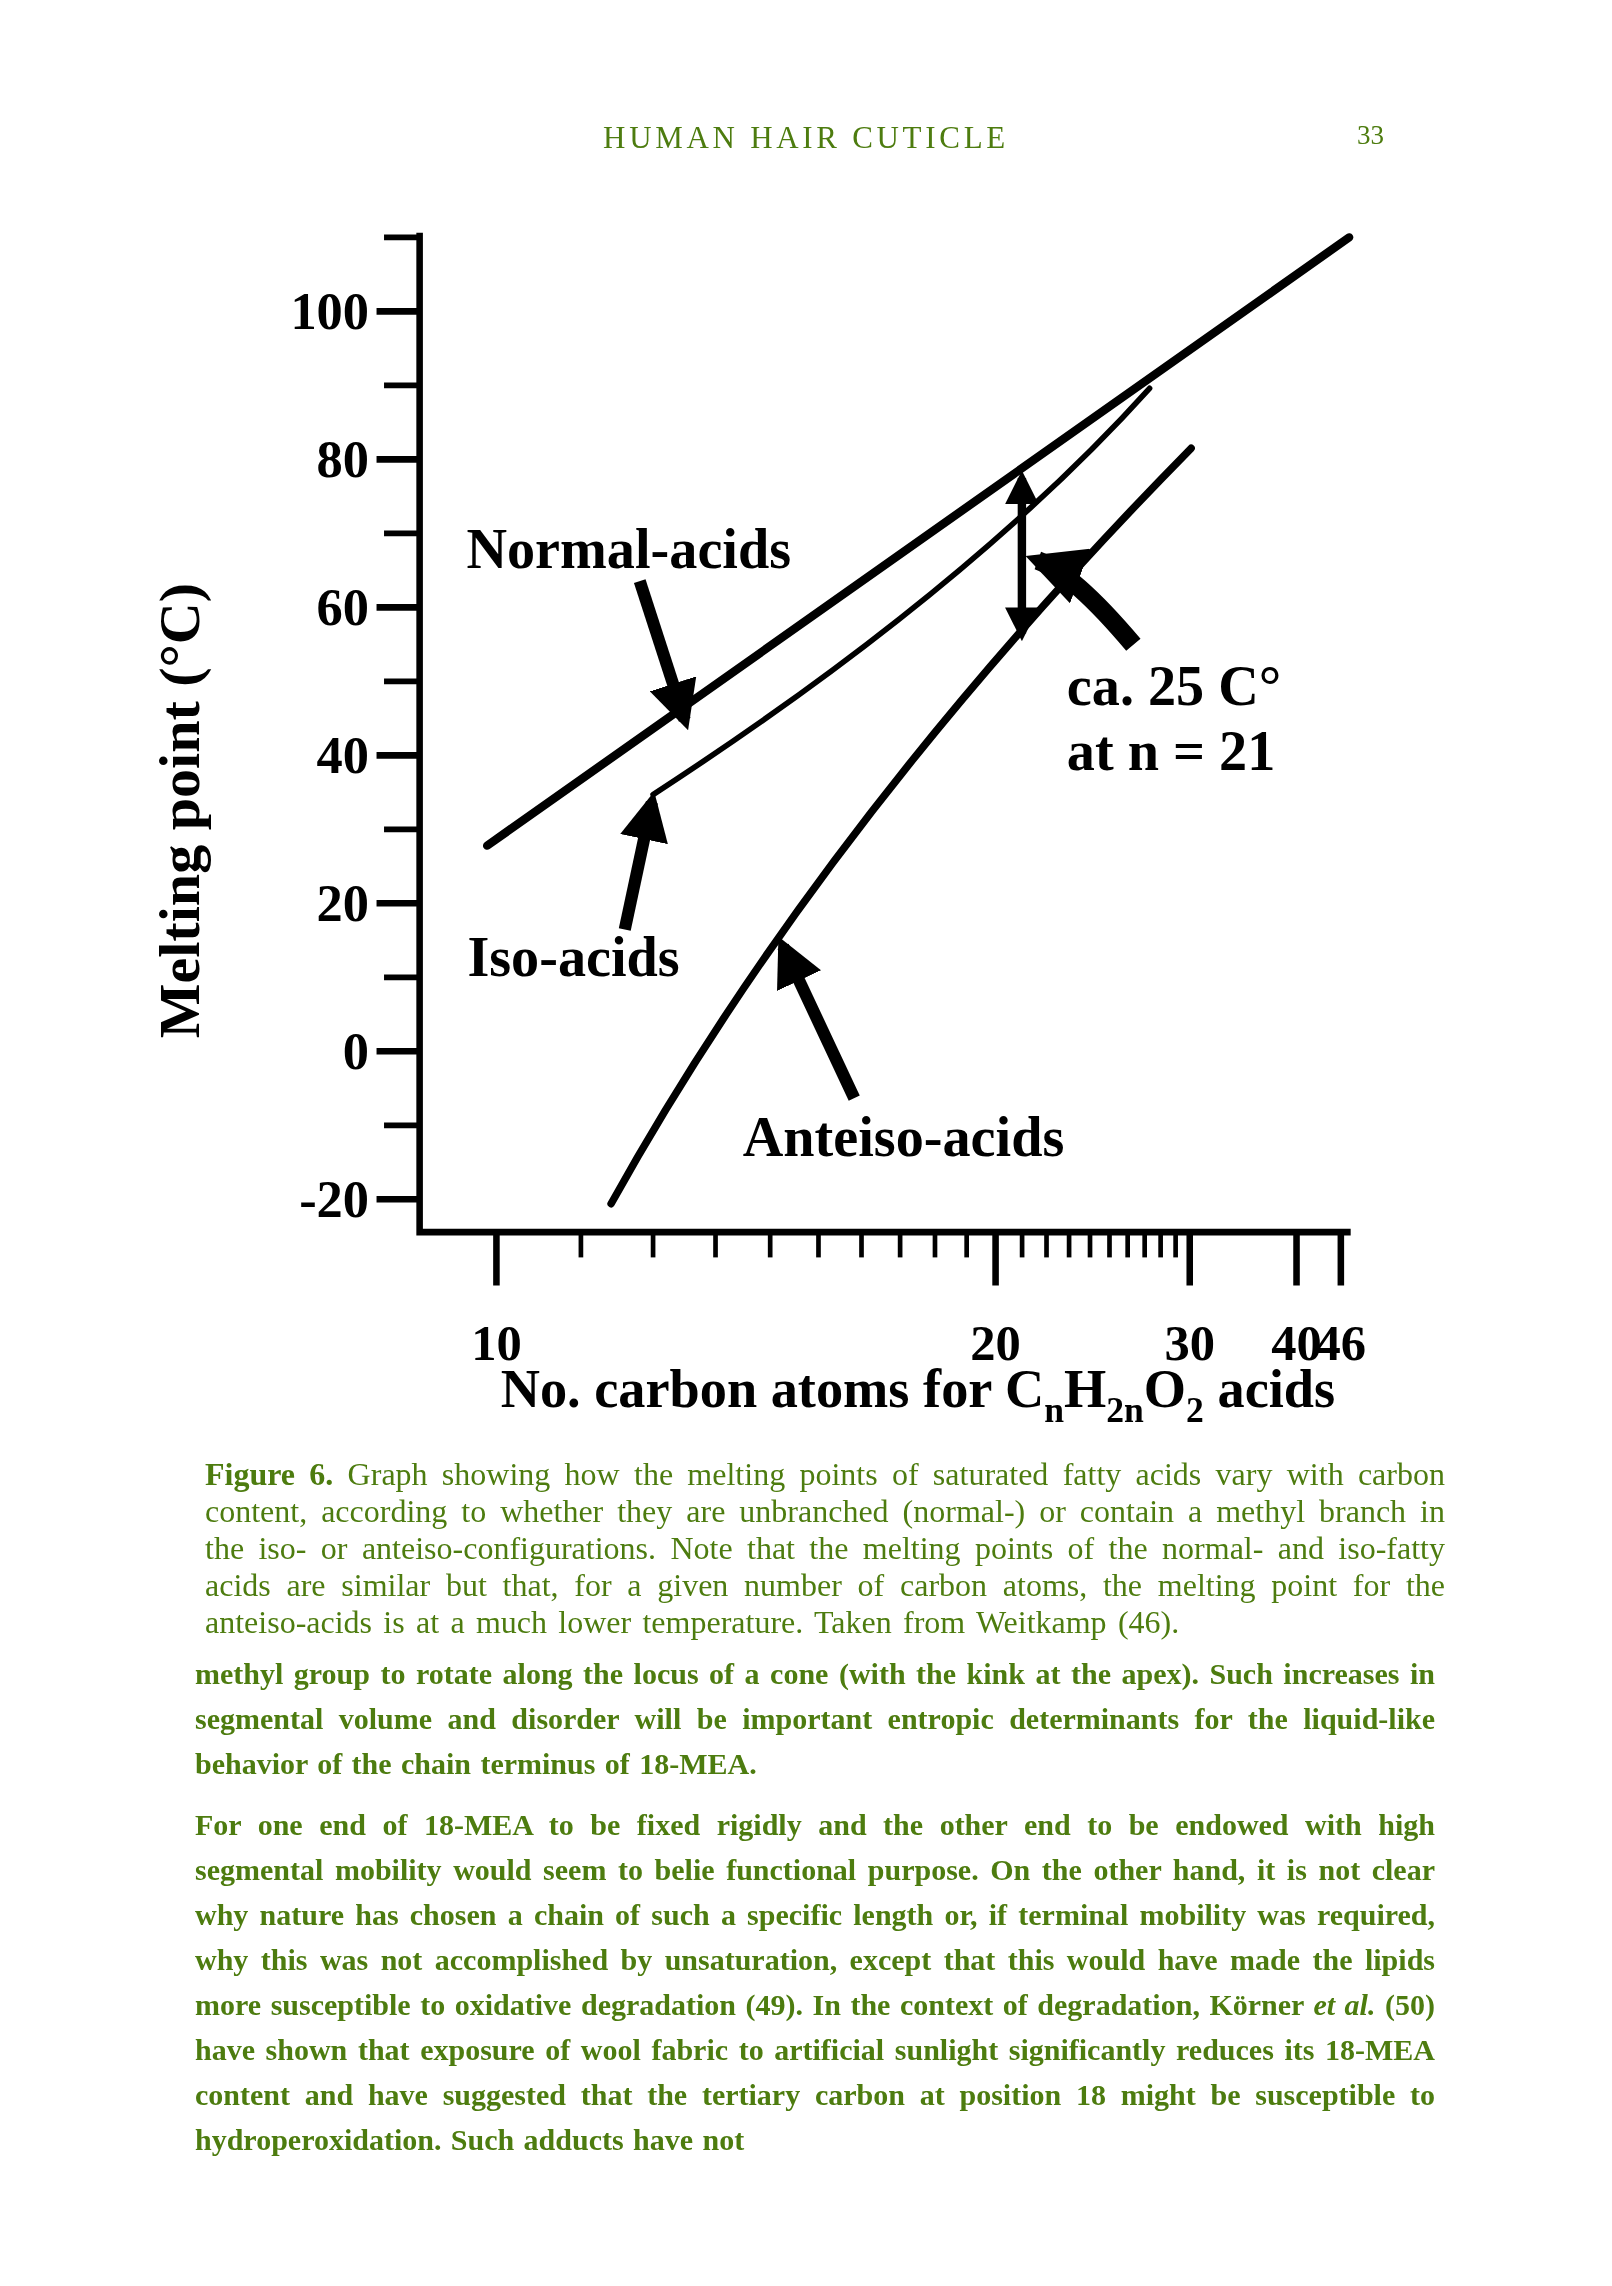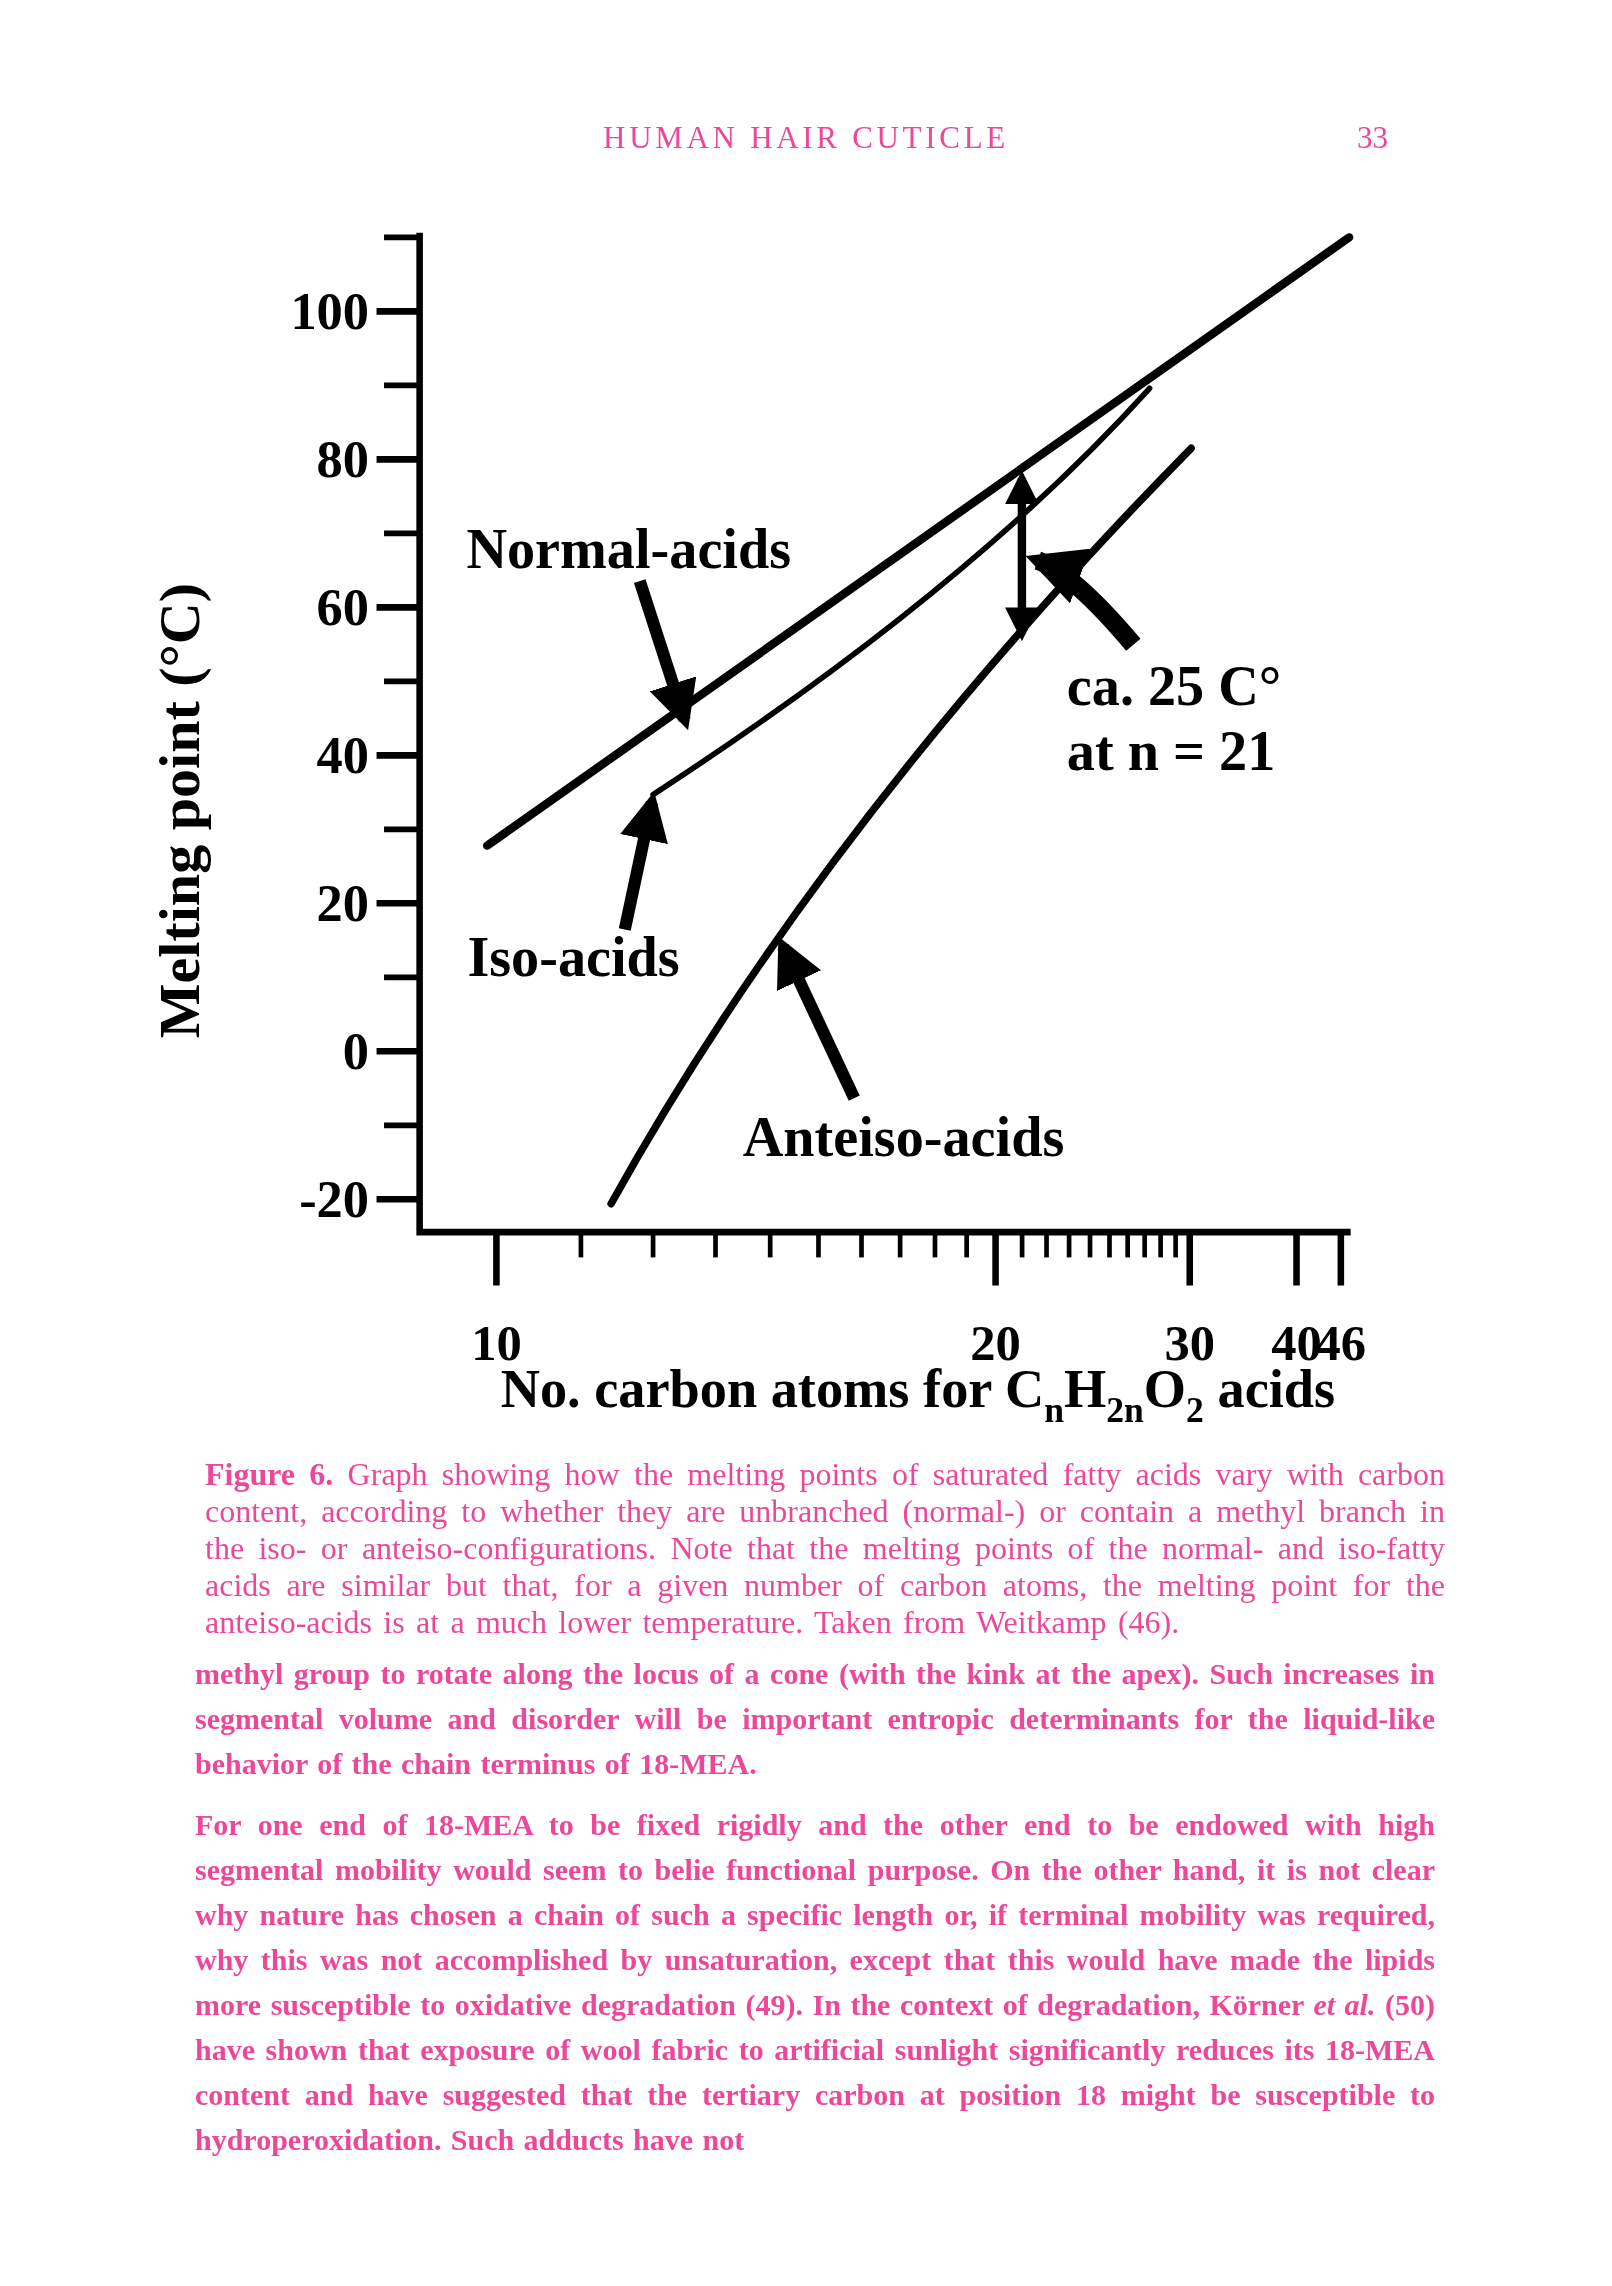--- a/index.html
+++ b/index.html
@@ -1,30 +1,30 @@
 <!DOCTYPE html>
 <html style="font-size:15px"><head>
 <meta charset="utf-8">
 <style>
   html,body{margin:0;padding:0;background:#e8e8e8;}
   .page{
     position:relative;
     width:1612px;height:2286px;
     background:#ffffff;
     font-family:"Liberation Serif","DejaVu Serif",serif;
-    color:#ec4899;
+    color:#4d7c0f;
     overflow:hidden;
   }
   .running-head{
     position:absolute;top:120px;left:0;width:100%;
     text-align:center;font-size:31px;letter-spacing:3.7px;
   }
   .page-number{
     position:absolute;top:120px;left:1357px;
-    font-size:31px;
+    font-size:27px;
   }
   .chart-svg{position:absolute;left:0;top:0;width:1612px;height:1462px;}
   .chart-svg text{font-family:"Liberation Serif","DejaVu Serif",serif;font-weight:bold;fill:#000;}
   .caption{
     position:absolute;left:205px;top:1450px;width:1240px;
     font-size:32px;line-height:37px;
     text-align:justify;word-spacing:3.3px;margin-top:6px;
   }
   .caption .fig-label{font-weight:bold;}
   .body-text{

